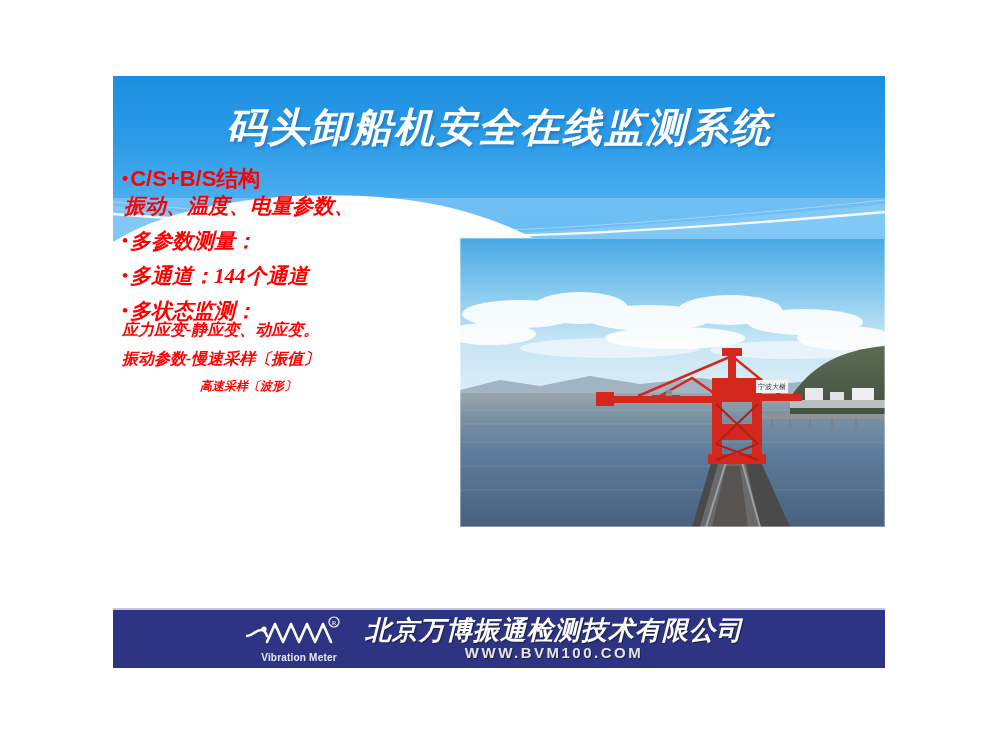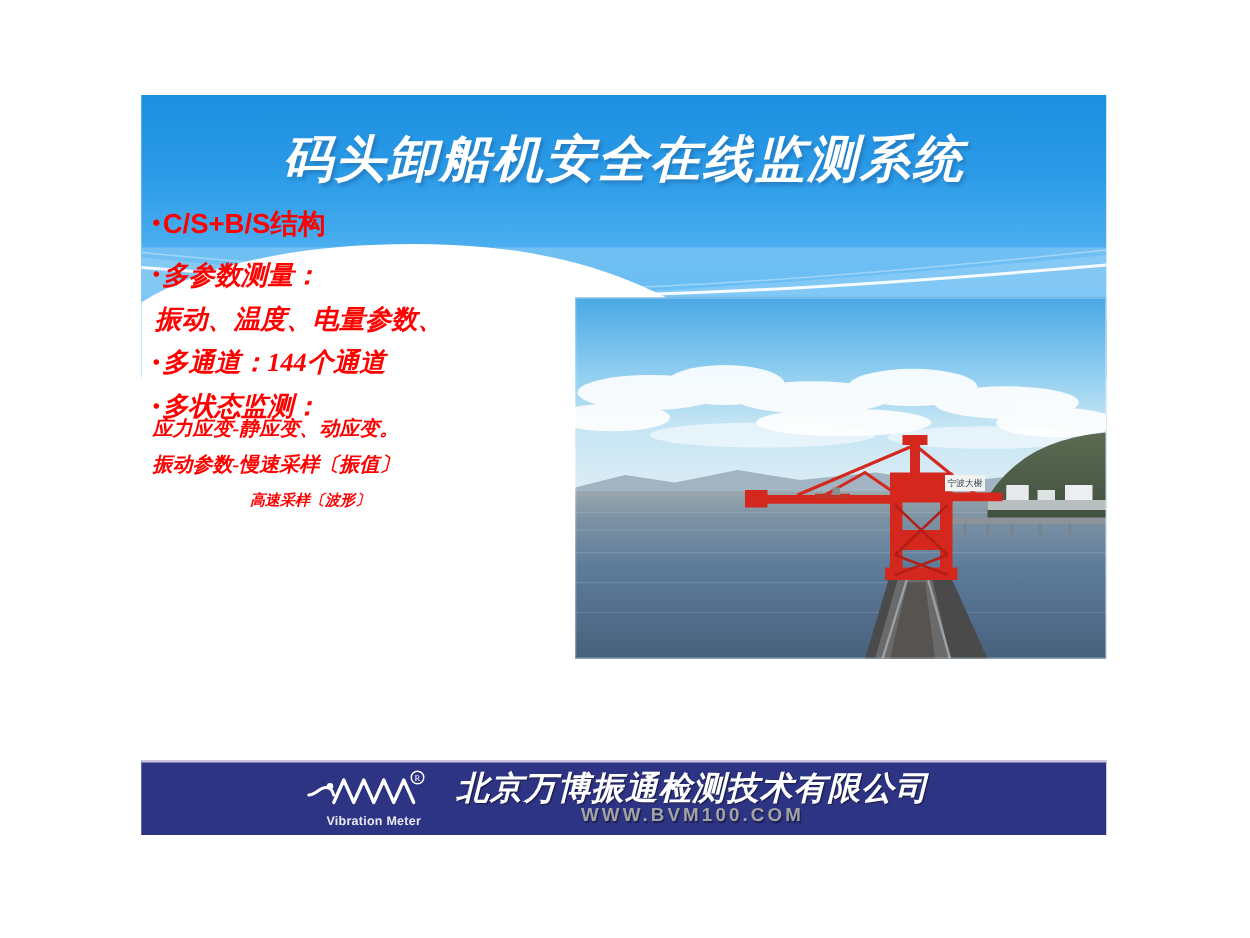--- a/index.html
+++ b/index.html
@@ -94,21 +94,21 @@
     white-space: nowrap;
     line-height: 1.0;
   }
   .line.bullet::before {
     content: "\2022";
     display: inline-block;
     margin-right: 2px;
     font-size: 0.8em;
     vertical-align: 2px;
   }
-  .l-cs     { font-size: 22px; font-family:"Liberation Sans", sans-serif; font-weight:600; margin-bottom: 20px; }
+  .l-cs     { font-size: 22px; font-family:"Liberation Sans", sans-serif; font-weight:600; margin-bottom: 6px; }
   .l-multi  { font-size: 21px; font-style: italic; margin-bottom: 14px; }
   .l-ind    { font-size: 21px; font-style: italic; margin-bottom: 14px; padding-left: 2px; }
   .l-chan   { font-size: 21px; font-style: italic; margin-bottom: 14px; }
   .l-state  { font-size: 21px; font-style: italic; margin-bottom: 0; }
   .l-sub    { font-size: 16px; font-style: italic; margin-bottom: 13px; }
   .l-sub2   { font-size: 12px; font-style: italic; margin-bottom: 0; padding-left: 78px; }
 
   
   .photo {
     position: absolute;
@@ -166,21 +166,21 @@
     color: #ffffff;
     font-family: "Liberation Serif", serif;
     font-weight: bold;
     font-style: italic;
     font-size: 26px;
     letter-spacing: 1px;
     white-space: nowrap;
     text-shadow: 1px 1px 1px rgba(0,0,0,0.45);
   }
   .company-url {
-    color: #a3a3a3;
+    color: #e5e5e5;
     font-family: "Liberation Sans", sans-serif;
     font-weight: bold;
     font-size: 15px;
     letter-spacing: 2.5px;
     text-align: center;
     white-space: nowrap;
     text-shadow: 1px 1px 1px rgba(0,0,0,0.45);
   }
 </style>
 </head>
@@ -199,22 +199,22 @@
   </div>
 
   <div class="slide-title">码头卸船机安全在线监测系统</div>
 
   <svg class="white-wave" viewBox="0 0 772 420" preserveAspectRatio="none">
     <path d="M 0,52 C 60,14 160,2 250,6 C 330,10 380,28 420,48 C 452,64 470,78 482,92 L 482,420 L 0,420 Z" fill="#ffffff"></path>
   </svg>
 
   <div class="body-text">
     <div class="line bullet l-cs">C/S+B/S结构</div>
+    <div class="line l-ind">振动、温度、电量参数、</div>
     <div class="line bullet l-multi">多参数测量：</div>
-    <div class="line l-ind">振动、温度、电量参数、</div>
     <div class="line bullet l-chan">多通道：144个通道</div>
     <div class="line bullet l-state">多状态监测：</div>
     <div class="line l-sub">应力应变-静应变、动应变。</div>
     <div class="line l-sub">振动参数-慢速采样〔振值〕</div>
     <div class="line l-sub2">高速采样〔波形〕</div>
   </div>
 
   <div class="photo">
     <svg class="photo-svg" viewBox="0 0 425 289" preserveAspectRatio="none">
       <defs>

